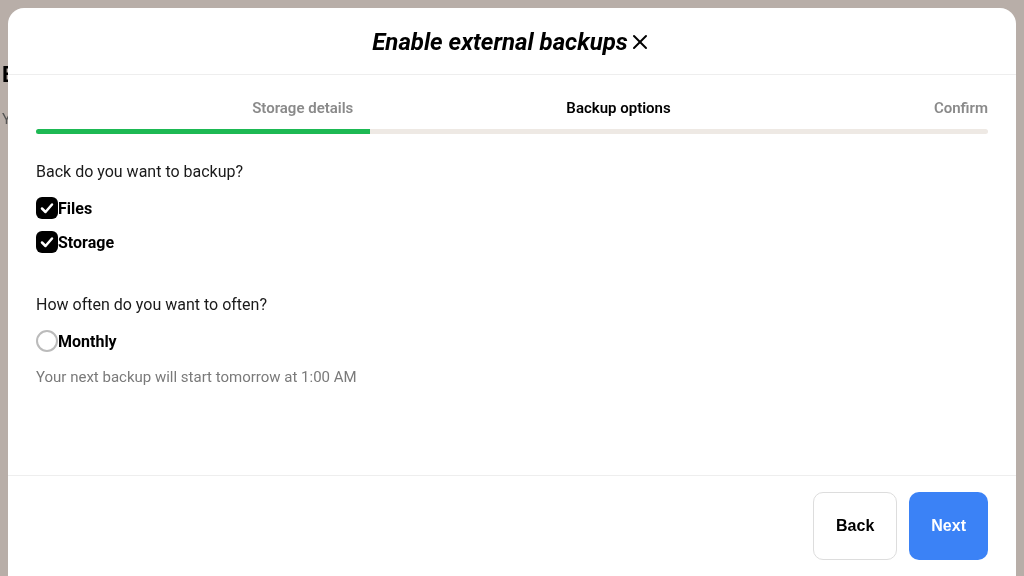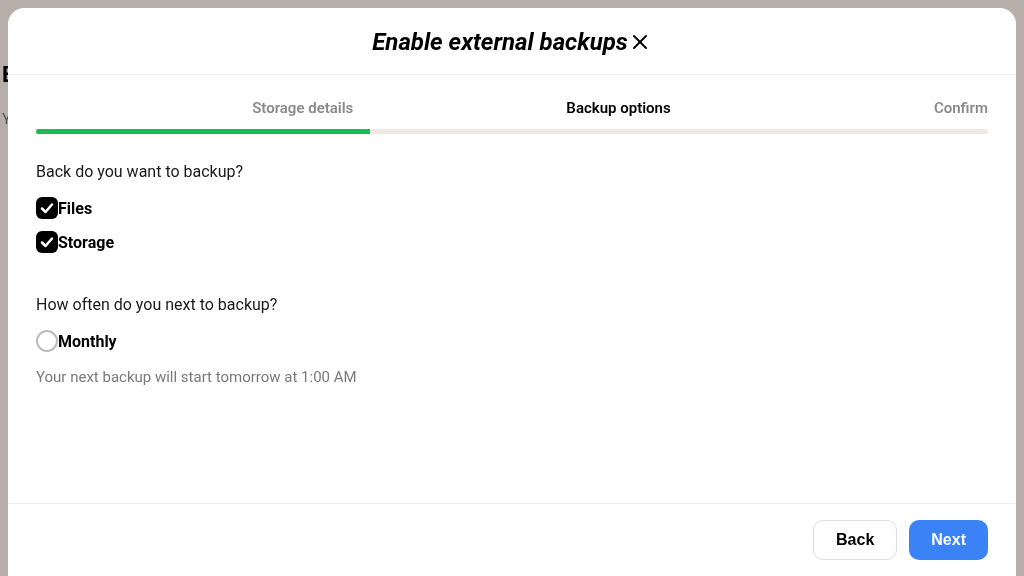--- a/index.html
+++ b/index.html
@@ -155,21 +155,21 @@
     .modal-footer {
       border-top: 1px solid #eee;
       padding: 16px 28px;
       display: flex;
       justify-content: flex-end;
       gap: 12px;
     }
     .btn {
       font-size: 16px;
       font-weight: 600;
-      padding: 10px 22px;
+      padding: 24px 22px;
       border-radius: 10px;
       cursor: pointer;
       border: none;
     }
     .btn-secondary {
       background: #fff;
       color: #000;
       border: 1px solid #ddd;
     }
     .btn-primary {
@@ -245,21 +245,21 @@
       <div class="checkbox">
         <svg viewBox="0 0 14 14" fill="none" stroke="#fff" stroke-width="2.5" stroke-linecap="round" stroke-linejoin="round">
           <polyline points="2,7.5 5.5,11 12,3.5"></polyline>
         </svg>
       </div>
       <span class="option-label">Storage</span>
     </div>
 
     <div class="gap"></div>
 
-    <div class="section-title">How often do you next to backup?</div>
+    <div class="section-title">How often do you want to often?</div>
 
 
     <div class="option-row">
       <div class="radio unselected"></div>
       <span class="option-label">Monthly</span>
     </div>
 
     <div class="helper-text">Your next backup will start tomorrow at 1:00 AM</div>
 
   </div>

